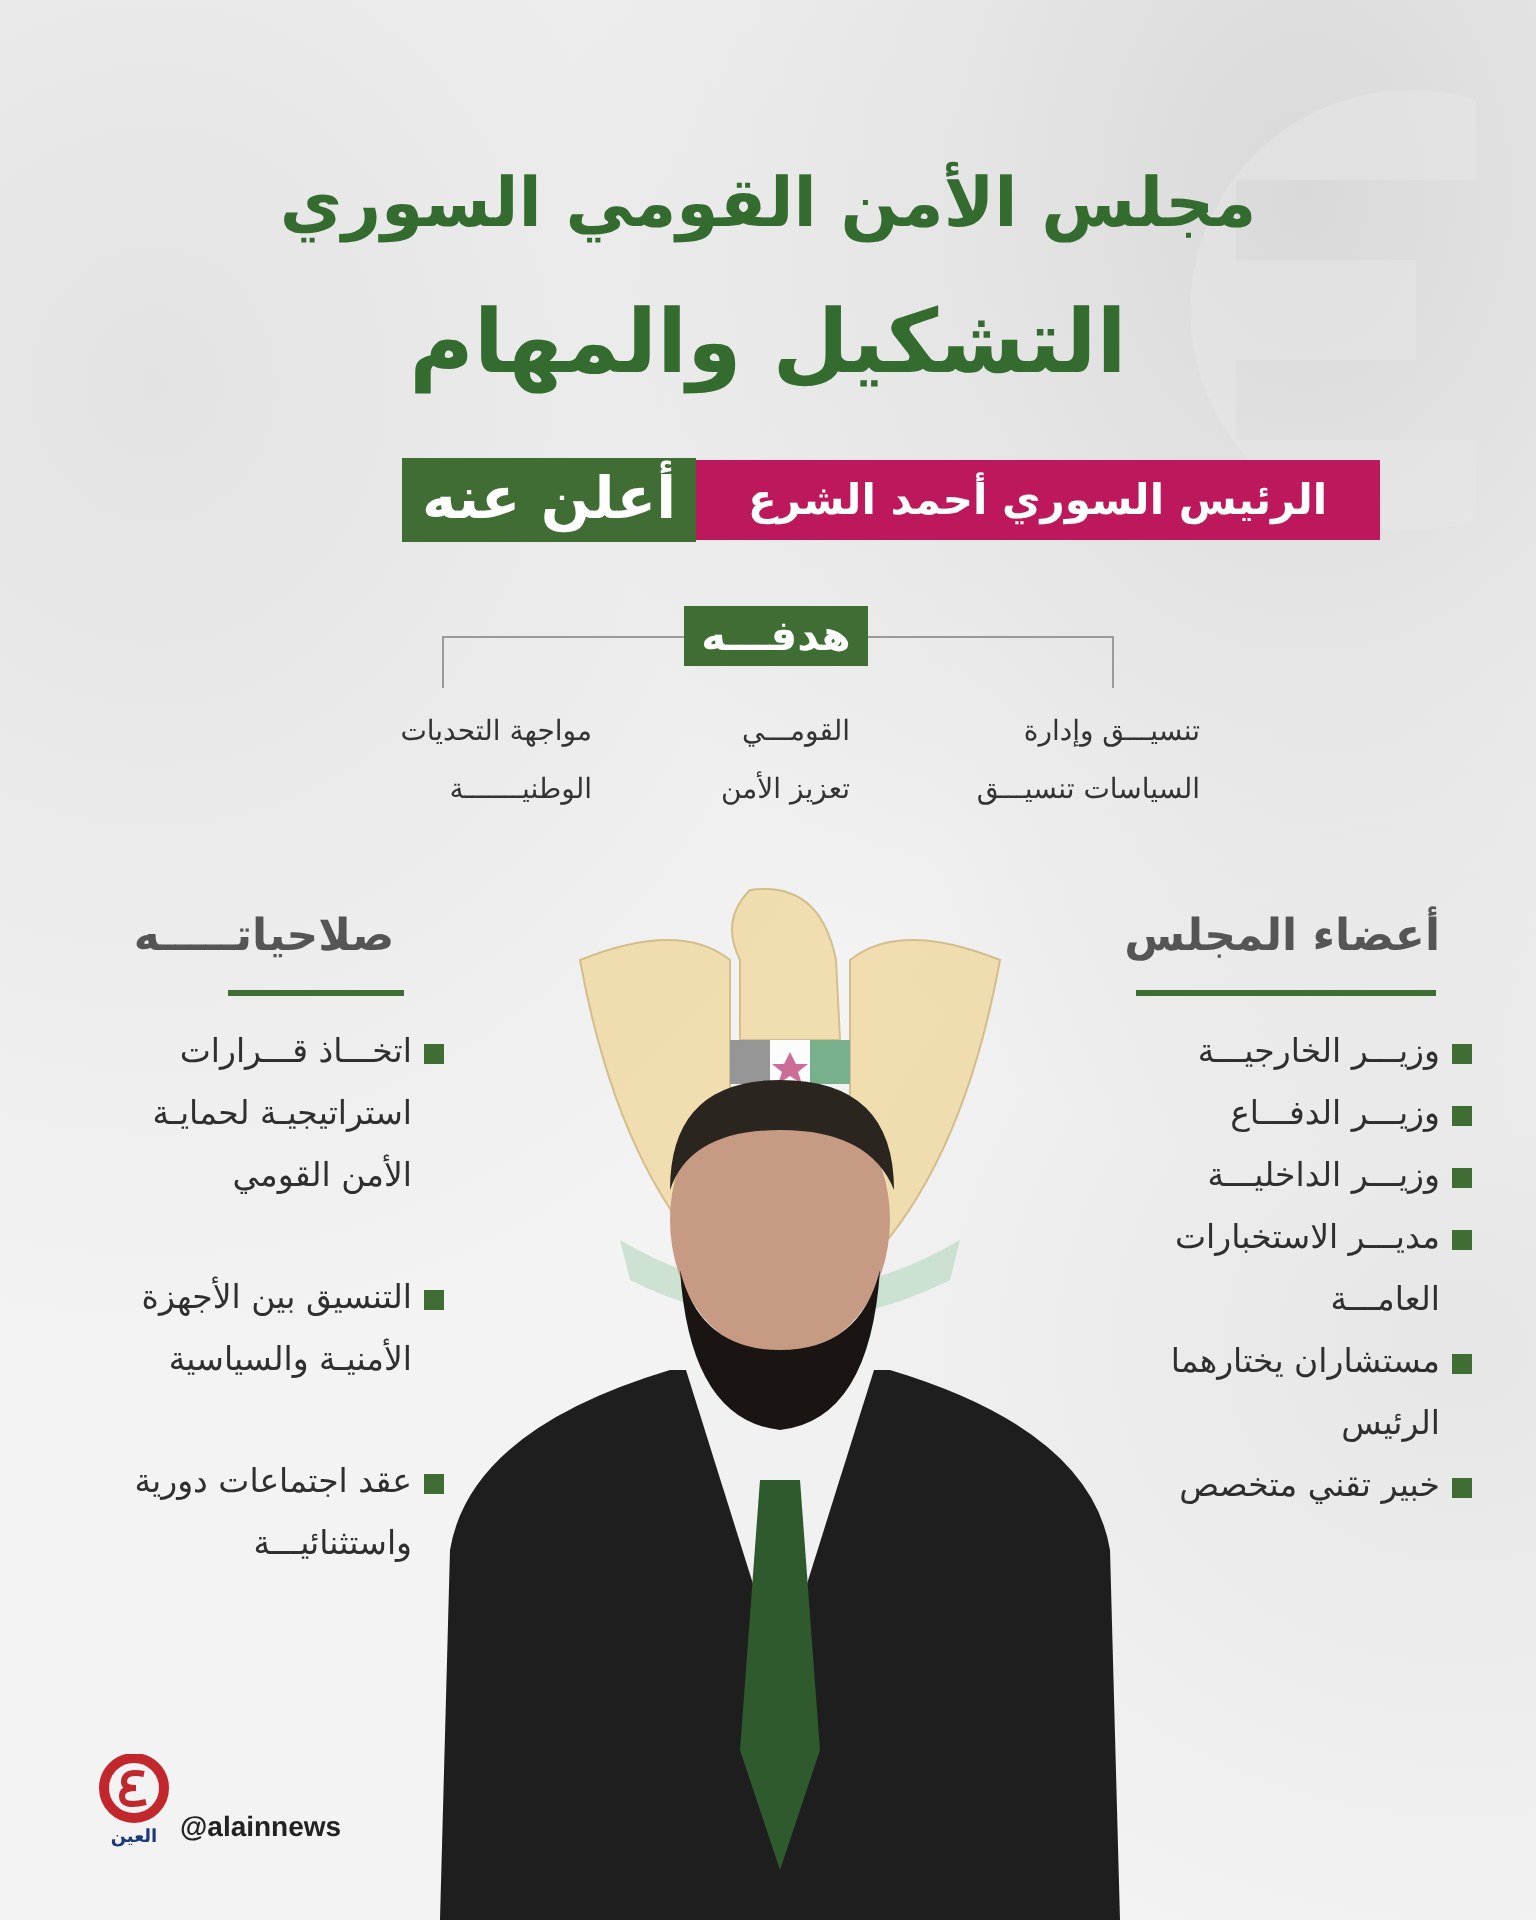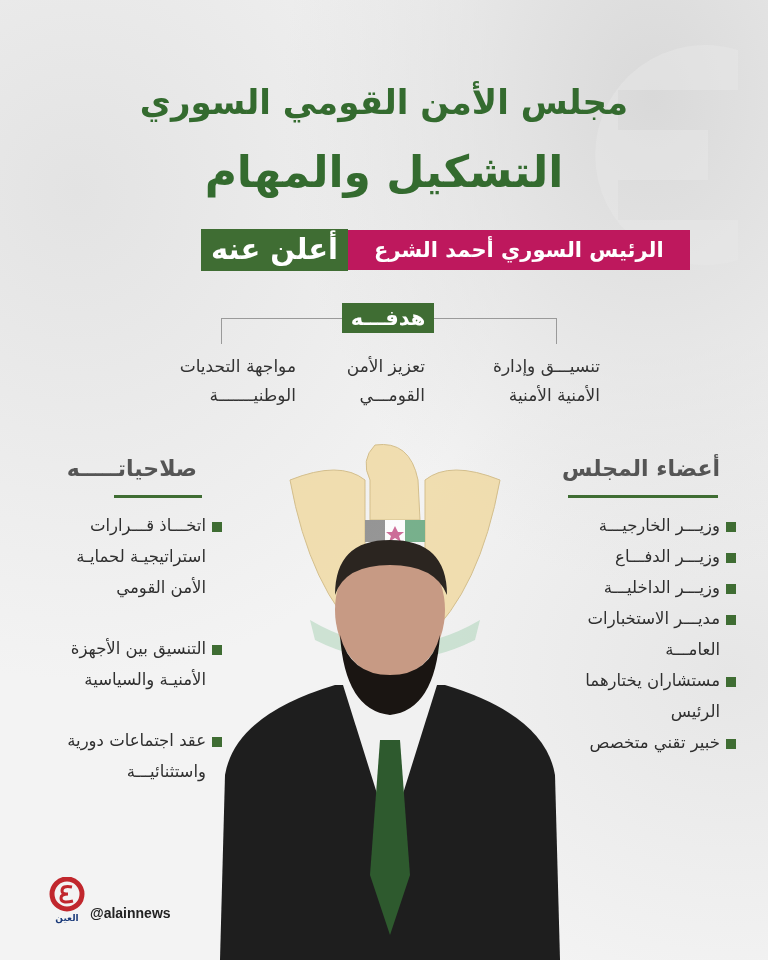--- a/index.html
+++ b/index.html
@@ -43,21 +43,21 @@
       position: absolute; top: 318px; left: 221px; width: 336px; height: 26px;
       border-top: 1px solid #9a9a9a; border-left: 1px solid #9a9a9a; border-right: 1px solid #9a9a9a;
     }
     .goal-badge {
       position: absolute; top: 303px; left: 342px; width: 92px; height: 30px;
       background: #3f6d33; color: #fff; font-weight: bold; font-size: 21px;
       text-align: center; line-height: 30px; direction: rtl;
     }
     .goal {
       position: absolute; top: 352px; direction: rtl; text-align: right;
-      color: #333; font-size: 17px; line-height: 29px; width: 150px;
+      color: #333; font-size: 14px; line-height: 29px; width: 150px;
     }
     .goal.g1 { left: 450px; }
     .goal.g2 { left: 275px; width: 150px; }
     .goal.g3 { left: 146px; width: 150px; }
     .emblem { position: absolute; left: 270px; top: 440px; width: 250px; height: 230px; }
     .person { position: absolute; left: 215px; top: 535px; width: 350px; height: 425px; }
     .section-head {
       position: absolute; direction: rtl; color: #555; font-weight: bold; font-size: 22px;
     }
     .section-head.members { top: 456px; right: 48px; }
@@ -92,25 +92,25 @@
 <div class="announce">
   <div class="green">أعلن عنه</div>
   <div class="gray">الرئيس السوري أحمد الشرع</div>
 </div>
 
 <div class="goal-line"></div>
 <div class="goal-badge">هدفـــه</div>
 
 <div class="goal g1">
   <div>تنسيـــق وإدارة</div>
-  <div>الأمنية الأمنية</div>
+  <div>السياسات تنسيـــق</div>
 </div>
 <div class="goal g2">
+  <div>القومـــي</div>
   <div>تعزيز الأمن</div>
-  <div>القومـــي</div>
 </div>
 <div class="goal g3">
   <div>مواجهة التحديات</div>
   <div>الوطنيـــــــة</div>
 </div>
 
 <svg class="emblem" viewBox="0 0 250 230">
   <g opacity="0.75">
     <path d="M20 40 Q70 20 95 40 L95 200 Q40 150 20 40 Z" fill="#f0d79a" stroke="#c9ad6a"></path>
     <path d="M230 40 Q180 20 155 40 L155 200 Q210 150 230 40 Z" fill="#f0d79a" stroke="#c9ad6a"></path>

